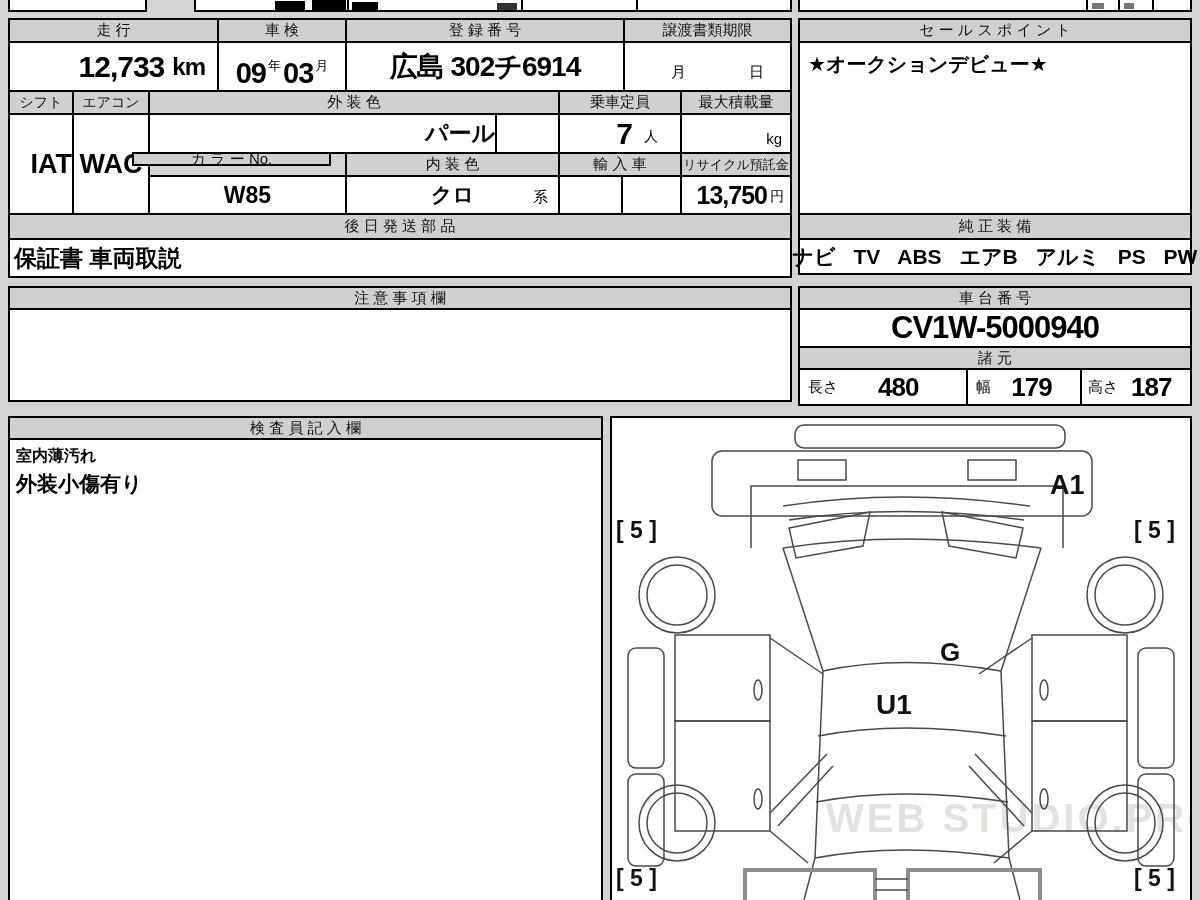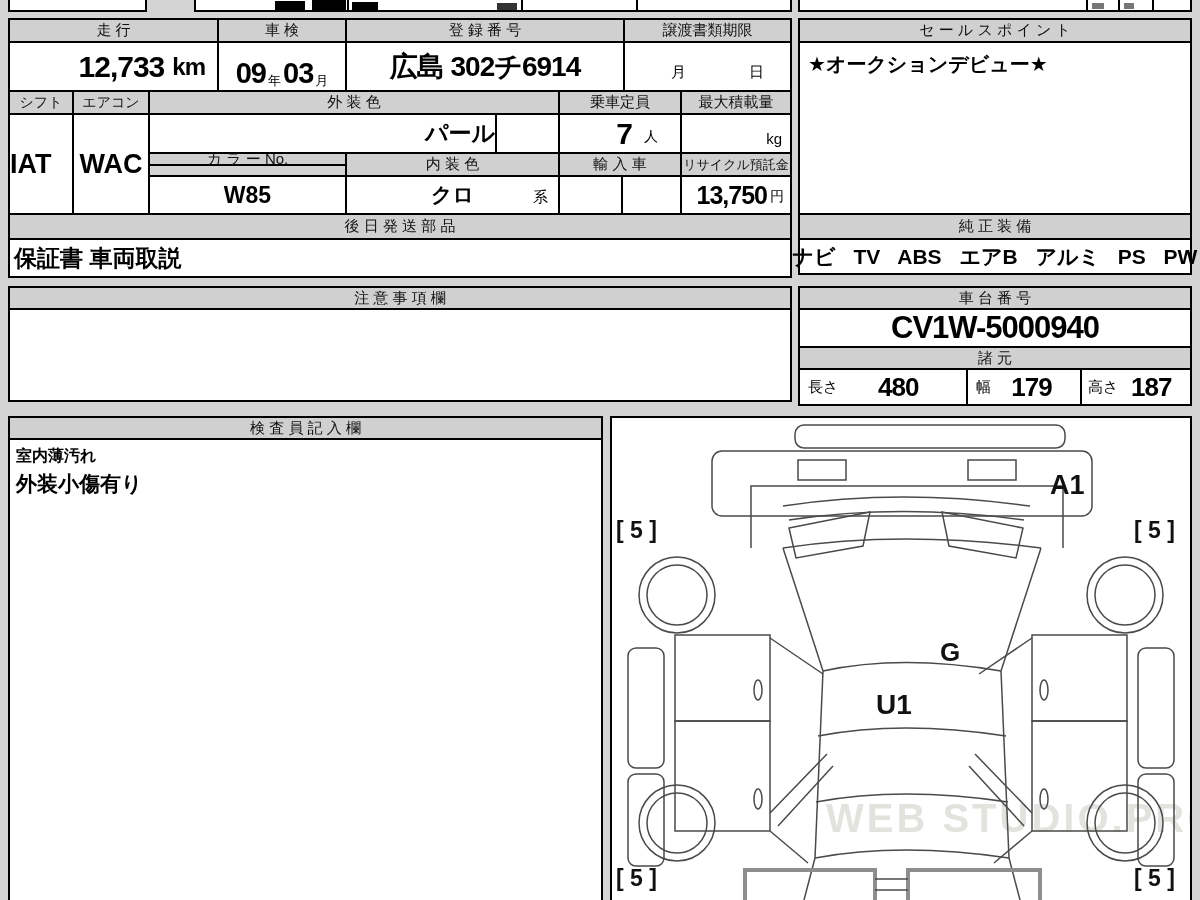--- a/index.html
+++ b/index.html
@@ -40,59 +40,59 @@
 
 <div class="c h" style="left:8px;top:18px;width:211px;height:25px">走 行</div>
 <div class="c h" style="left:217px;top:18px;width:130px;height:25px">車 検</div>
 <div class="c h" style="left:345px;top:18px;width:280px;height:25px">登 録 番 号</div>
 <div class="c h" style="left:623px;top:18px;width:169px;height:25px">譲渡書類期限</div>
 
 <div class="c v" style="left:8px;top:41px;width:211px;height:51px;justify-content:flex-end;padding-right:12px">
   <span class="num" style="font-size:30px">12,733</span>
   <span class="num" style="font-size:24px;margin-left:8px">km</span>
 </div>
-<div class="c v" style="left:217px;top:41px;width:130px;height:51px;justify-content:center;align-items:flex-end;">
+<div class="c v" style="left:217px;top:41px;width:130px;height:51px;justify-content:center;align-items:flex-start;padding-top:14px">
   <span class="num" style="font-size:29px">09</span>
   <span style="font-size:13px;margin:0 2px">年</span>
   <span class="num" style="font-size:29px">03</span>
   <span style="font-size:13px;margin-left:2px">月</span>
 </div>
 <div class="c v" style="left:345px;top:41px;width:280px;height:51px;justify-content:center">
   <span class="num" style="font-size:28px">広島 302チ6914</span>
 </div>
 <div class="c v" style="left:623px;top:41px;width:169px;height:51px;align-items:flex-end;justify-content:space-between;padding:0 26px 8px 46px;font-size:15px">
   <span>月</span>
   <span>日</span>
 </div>
 
 <div class="c h" style="left:8px;top:90px;width:66px;height:25px;font-size:14px">シフト</div>
 <div class="c h" style="left:72px;top:90px;width:78px;height:25px;font-size:14px">エアコン</div>
 <div class="c h" style="left:148px;top:90px;width:412px;height:25px">外 装 色</div>
 <div class="c h" style="left:558px;top:90px;width:124px;height:25px">乗車定員</div>
 <div class="c h" style="left:680px;top:90px;width:112px;height:25px">最大積載量</div>
 
-<div class="c v" style="left:8px;top:113px;width:66px;height:102px;justify-content:flex-start">
+<div class="c v" style="left:8px;top:113px;width:66px;height:102px;justify-content:flex-end">
   <span class="b" style="font-size:27px">IAT</span>
 </div>
 <div class="c v" style="left:72px;top:113px;width:78px;height:102px;justify-content:center">
   <span class="b" style="font-size:27px">WAC</span>
 </div>
 <div class="c v" style="left:148px;top:113px;width:349px;height:41px;justify-content:flex-end">
   <span class="b" style="font-size:23px">パール</span>
 </div>
 <div class="c" style="left:495px;top:113px;width:65px;height:41px"></div>
 <div class="c v" style="left:558px;top:113px;width:124px;height:41px;justify-content:flex-end;padding-right:22px">
   <span class="num" style="font-size:30px">7</span>
   <span style="font-size:14px;margin-left:12px;align-self:flex-end;padding-bottom:6px">人</span>
 </div>
 <div class="c v" style="left:680px;top:113px;width:112px;height:41px;justify-content:flex-end;align-items:flex-end;padding:0 8px 5px 0;font-size:15px">
   <span>kg</span>
 </div>
 
-<div class="c h" style="left:148px;top:152px;width:199px;height:14px">カ ラ ー No.</div>
+<div class="c h" style="left:132px;top:152px;width:199px;height:14px">カ ラ ー No.</div>
 <div class="c h" style="left:345px;top:152px;width:215px;height:25px">内 装 色</div>
 <div class="c h" style="left:558px;top:152px;width:124px;height:25px">輸 入 車</div>
 <div class="c h" style="left:680px;top:152px;width:112px;height:25px;font-size:13px">リサイクル預託金</div>
 
 <div class="c v" style="left:148px;top:175px;width:199px;height:40px;justify-content:center">
   <span class="b" style="font-size:23px">W85</span>
 </div>
 <div class="c v" style="left:345px;top:175px;width:215px;height:40px;justify-content:center">
   <span class="b" style="font-size:21px">クロ</span>
   <span style="position:absolute;right:10px;bottom:6px;font-size:15px;font-weight:normal">系</span>

